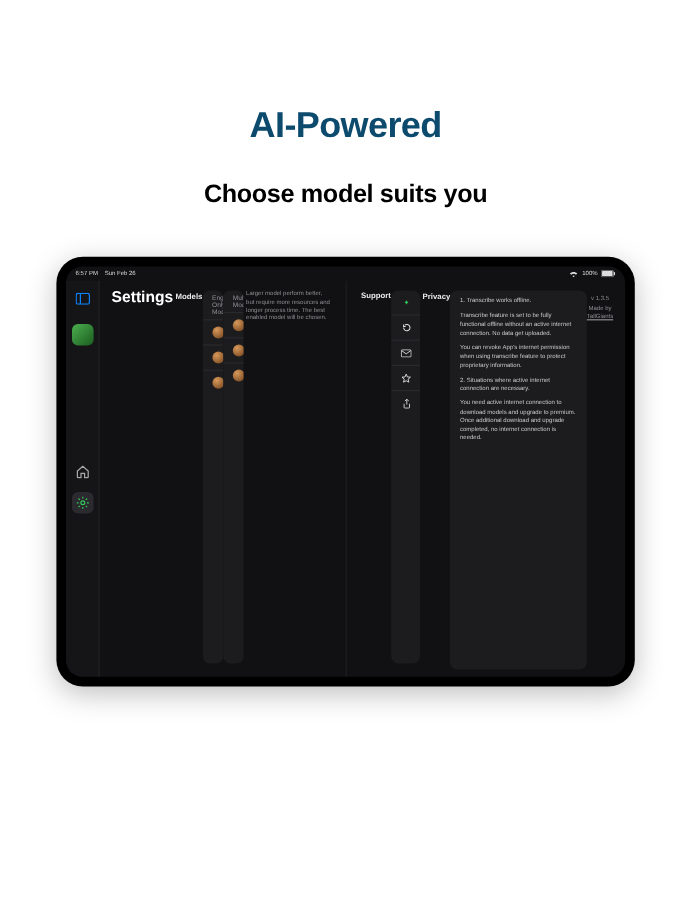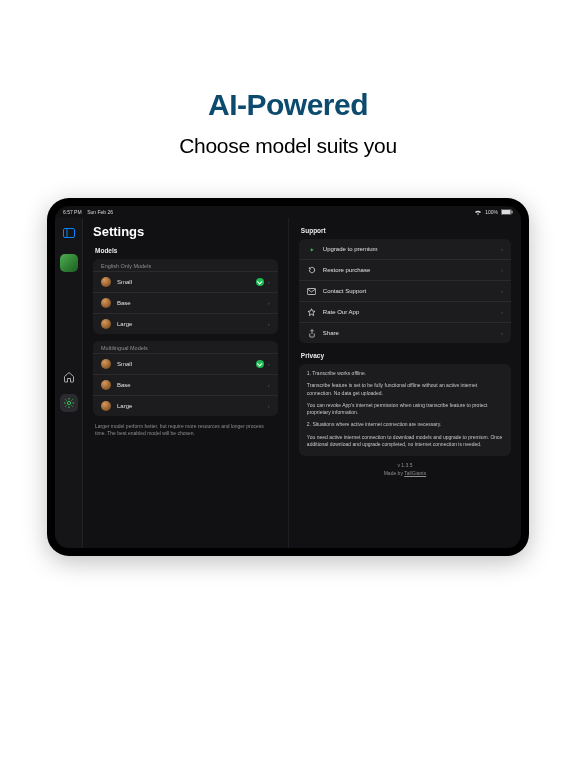--- a/index.html
+++ b/index.html
@@ -15,22 +15,22 @@
   }
   .headline {
     font-size: 30px;
     font-weight: 800;
     margin-top: 88px;
     color: #0c4a6e;
     letter-spacing: -0.5px;
   }
   .subheadline {
     font-size: 21px;
-    font-weight: 400;
-    margin-top: 12px;
+    font-weight: 700;
+    margin-top: 28px;
     color: #000;
     letter-spacing: -0.3px;
   }
   .tablet {
     margin-top: 40px;
     width: 482px;
     height: 358px;
     background: #000;
     border-radius: 22px;
     padding: 8px;
@@ -89,21 +89,20 @@
   }
   
   .main {
     flex:1;
     display:flex;
     min-width:0;
   }
   .col {
     padding: 6px 10px 6px 10px;
     display:flex;
-    flex-direction:column;
     overflow:hidden;
   }
   .col-left { width: 47%; border-right:1px solid #1e1e22;}
   .col-right { flex:1; }
   .title {
     font-size: 13px;
     font-weight: 700;
     color:#fff;
     margin-bottom:4px;
   }

